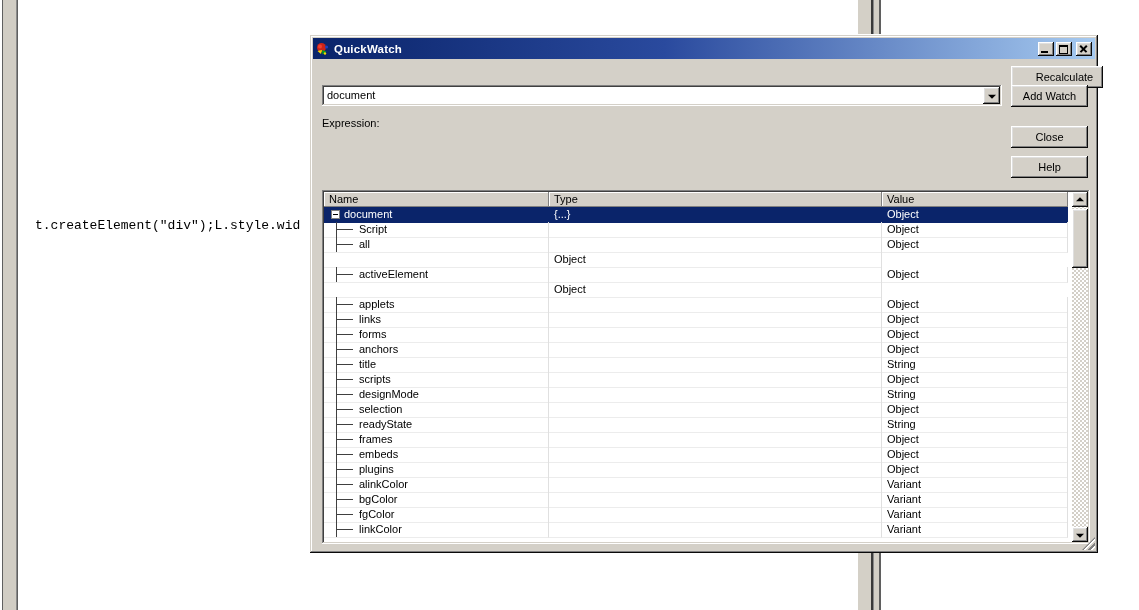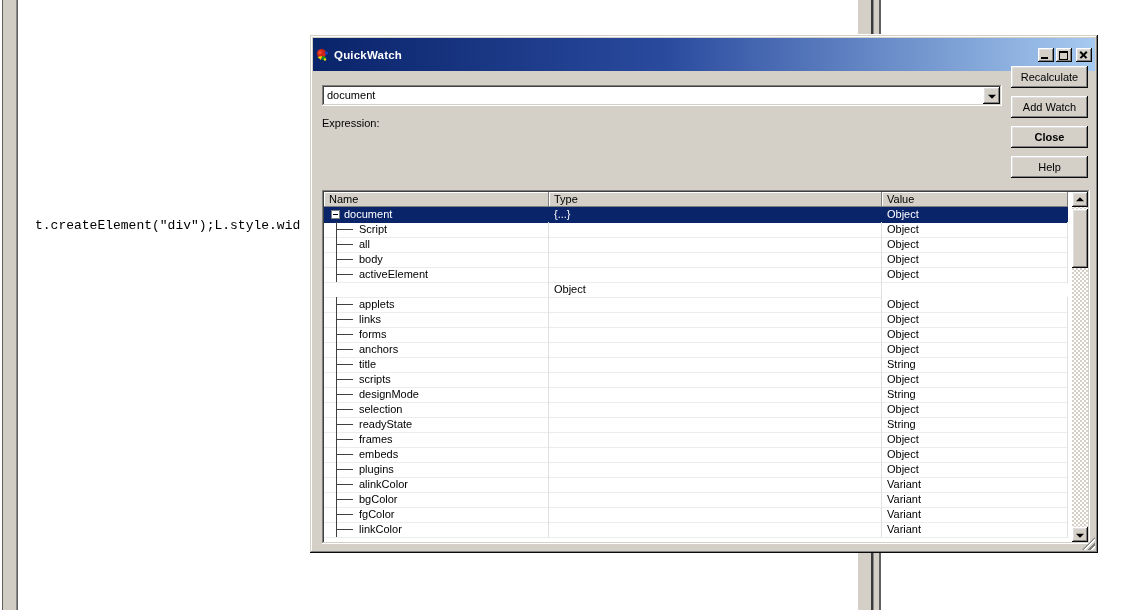--- a/index.html
+++ b/index.html
@@ -21,21 +21,21 @@
 
   
   .raised{background:var(--dialog-face,#d4d0c8);
     box-shadow:inset -1px -1px #0a0a0a,inset 1px 1px #fff,inset -2px -2px #808080,inset 2px 2px #dfdfdf;}
   .sunken{background:#fff;
     box-shadow:inset -1px -1px #fff,inset 1px 1px #808080,inset -2px -2px #d4d0c8,inset 2px 2px #404040;}
 
   
   #dialog{left:310px;top:35px;width:788px;height:518px;background:var(--dialog-face,#d4d0c8);
     box-shadow:inset -1px -1px #0a0a0a,inset 1px 1px #d4d0c8,inset -2px -2px #808080,inset 2px 2px #fff;}
-  #titlebar{left:3px;top:3px;right:3px;height:33px;display:flex;align-items:center;padding:0 3px;
+  #titlebar{left:3px;top:3px;right:3px;height:21px;display:flex;align-items:center;padding:0 3px;
     background:linear-gradient(90deg,var(--titlebar-gradient-start,#0a246a) 0%,#2a4a9e 45%,var(--titlebar-gradient-end,#a6caf0) 100%);}
   #app-icon{width:14px;height:14px;margin-right:4px;flex:0 0 auto;}
   #dialog-title{color:#fff;font-weight:bold;font-size:11.5px;flex:1 1 auto;
     white-space:nowrap;overflow:hidden;letter-spacing:.2px;}
   .winbtn{width:16px;height:14px;margin-left:2px;position:relative;flex:0 0 auto;}
   .winbtn .g-min{position:absolute;left:3px;bottom:3px;width:7px;height:2px;background:#000;}
   .winbtn .g-max{position:absolute;left:3px;top:3px;width:7px;height:6px;border:1px solid #000;border-top-width:2px;}
   .winbtn .g-x1,.winbtn .g-x2{position:absolute;left:3px;top:6px;width:9px;height:1.6px;background:#000;}
   .winbtn .g-x1{transform:rotate(45deg);} .winbtn .g-x2{transform:rotate(-45deg);}
   #close-button{margin-left:4px;}
@@ -50,22 +50,22 @@
     border:none;outline:none;font:11px "Liberation Sans",sans-serif;padding:1px 3px;line-height:15px;}
   #combo-dropdown-button{position:absolute;top:2px;right:2px;width:17px;bottom:2px;}
   .tri-down{position:absolute;left:50%;top:50%;transform:translate(-50%,-30%);
     width:0;height:0;border:4px solid transparent;border-top:4px solid #000;border-bottom:none;}
   .tri-up{position:absolute;left:50%;top:50%;transform:translate(-50%,-70%);
     width:0;height:0;border:4px solid transparent;border-bottom:4px solid #000;border-top:none;}
 
   
   .action-btn{left:701px;width:77px;height:22px;display:flex;align-items:center;justify-content:center;
     font-size:11px;cursor:default;}
-  #recalculate-button{top:31px;} #add-watch-button{top:61px;}
-  #close-action-button{top:91px;font-weight:bold;} #help-button{top:121px;}
+  #recalculate-button{top:31px;padding-left:15px;} #add-watch-button{top:50px;}
+  #close-action-button{top:91px;} #help-button{top:121px;}
 
   
   #watch-table{left:12px;top:155px;width:764px;height:350px;padding:2px;}
   #table-clip{position:absolute;left:2px;top:2px;width:744px;bottom:2px;overflow:hidden;background:#fff;}
   #header-row{display:grid;grid-template-columns:225px 333px 1fr;height:15px;}
   .hcell{background:var(--dialog-face,#d4d0c8);line-height:15px;padding-left:5px;
     box-shadow:inset -1px -1px #808080,inset 1px 1px #fff;white-space:nowrap;overflow:hidden;}
   .trow{display:grid;grid-template-columns:225px 333px 1fr;height:15px;}
   .cell{height:15px;line-height:14px;border-bottom:1px solid #ececec;border-right:1px solid #e0e0e0;
     white-space:nowrap;overflow:hidden;position:relative;}
@@ -160,21 +160,20 @@
               <div class="cell ncell"><span class="vline"></span><span class="hline"></span><span class="ntxt ind">Script</span></div>
               <div class="cell vcell"></div>
               <div class="cell tcell">Object</div>
             </div>
             <div class="trow">
               <div class="cell ncell"><span class="vline"></span><span class="hline"></span><span class="ntxt ind">all</span></div>
               <div class="cell vcell"></div>
               <div class="cell tcell">Object</div>
             </div>
             <div class="trow">
-              <div class="cell ncell"><span class="vline"></span><span class="hline"></span><span class="ntxt ind">body</span></div>
               <div class="cell vcell"></div>
               <div class="cell tcell">Object</div>
             </div>
             <div class="trow">
               <div class="cell ncell"><span class="vline"></span><span class="hline"></span><span class="ntxt ind">activeElement</span></div>
               <div class="cell vcell"></div>
               <div class="cell tcell">Object</div>
             </div>
             <div class="trow">
               <div class="cell vcell"></div>

